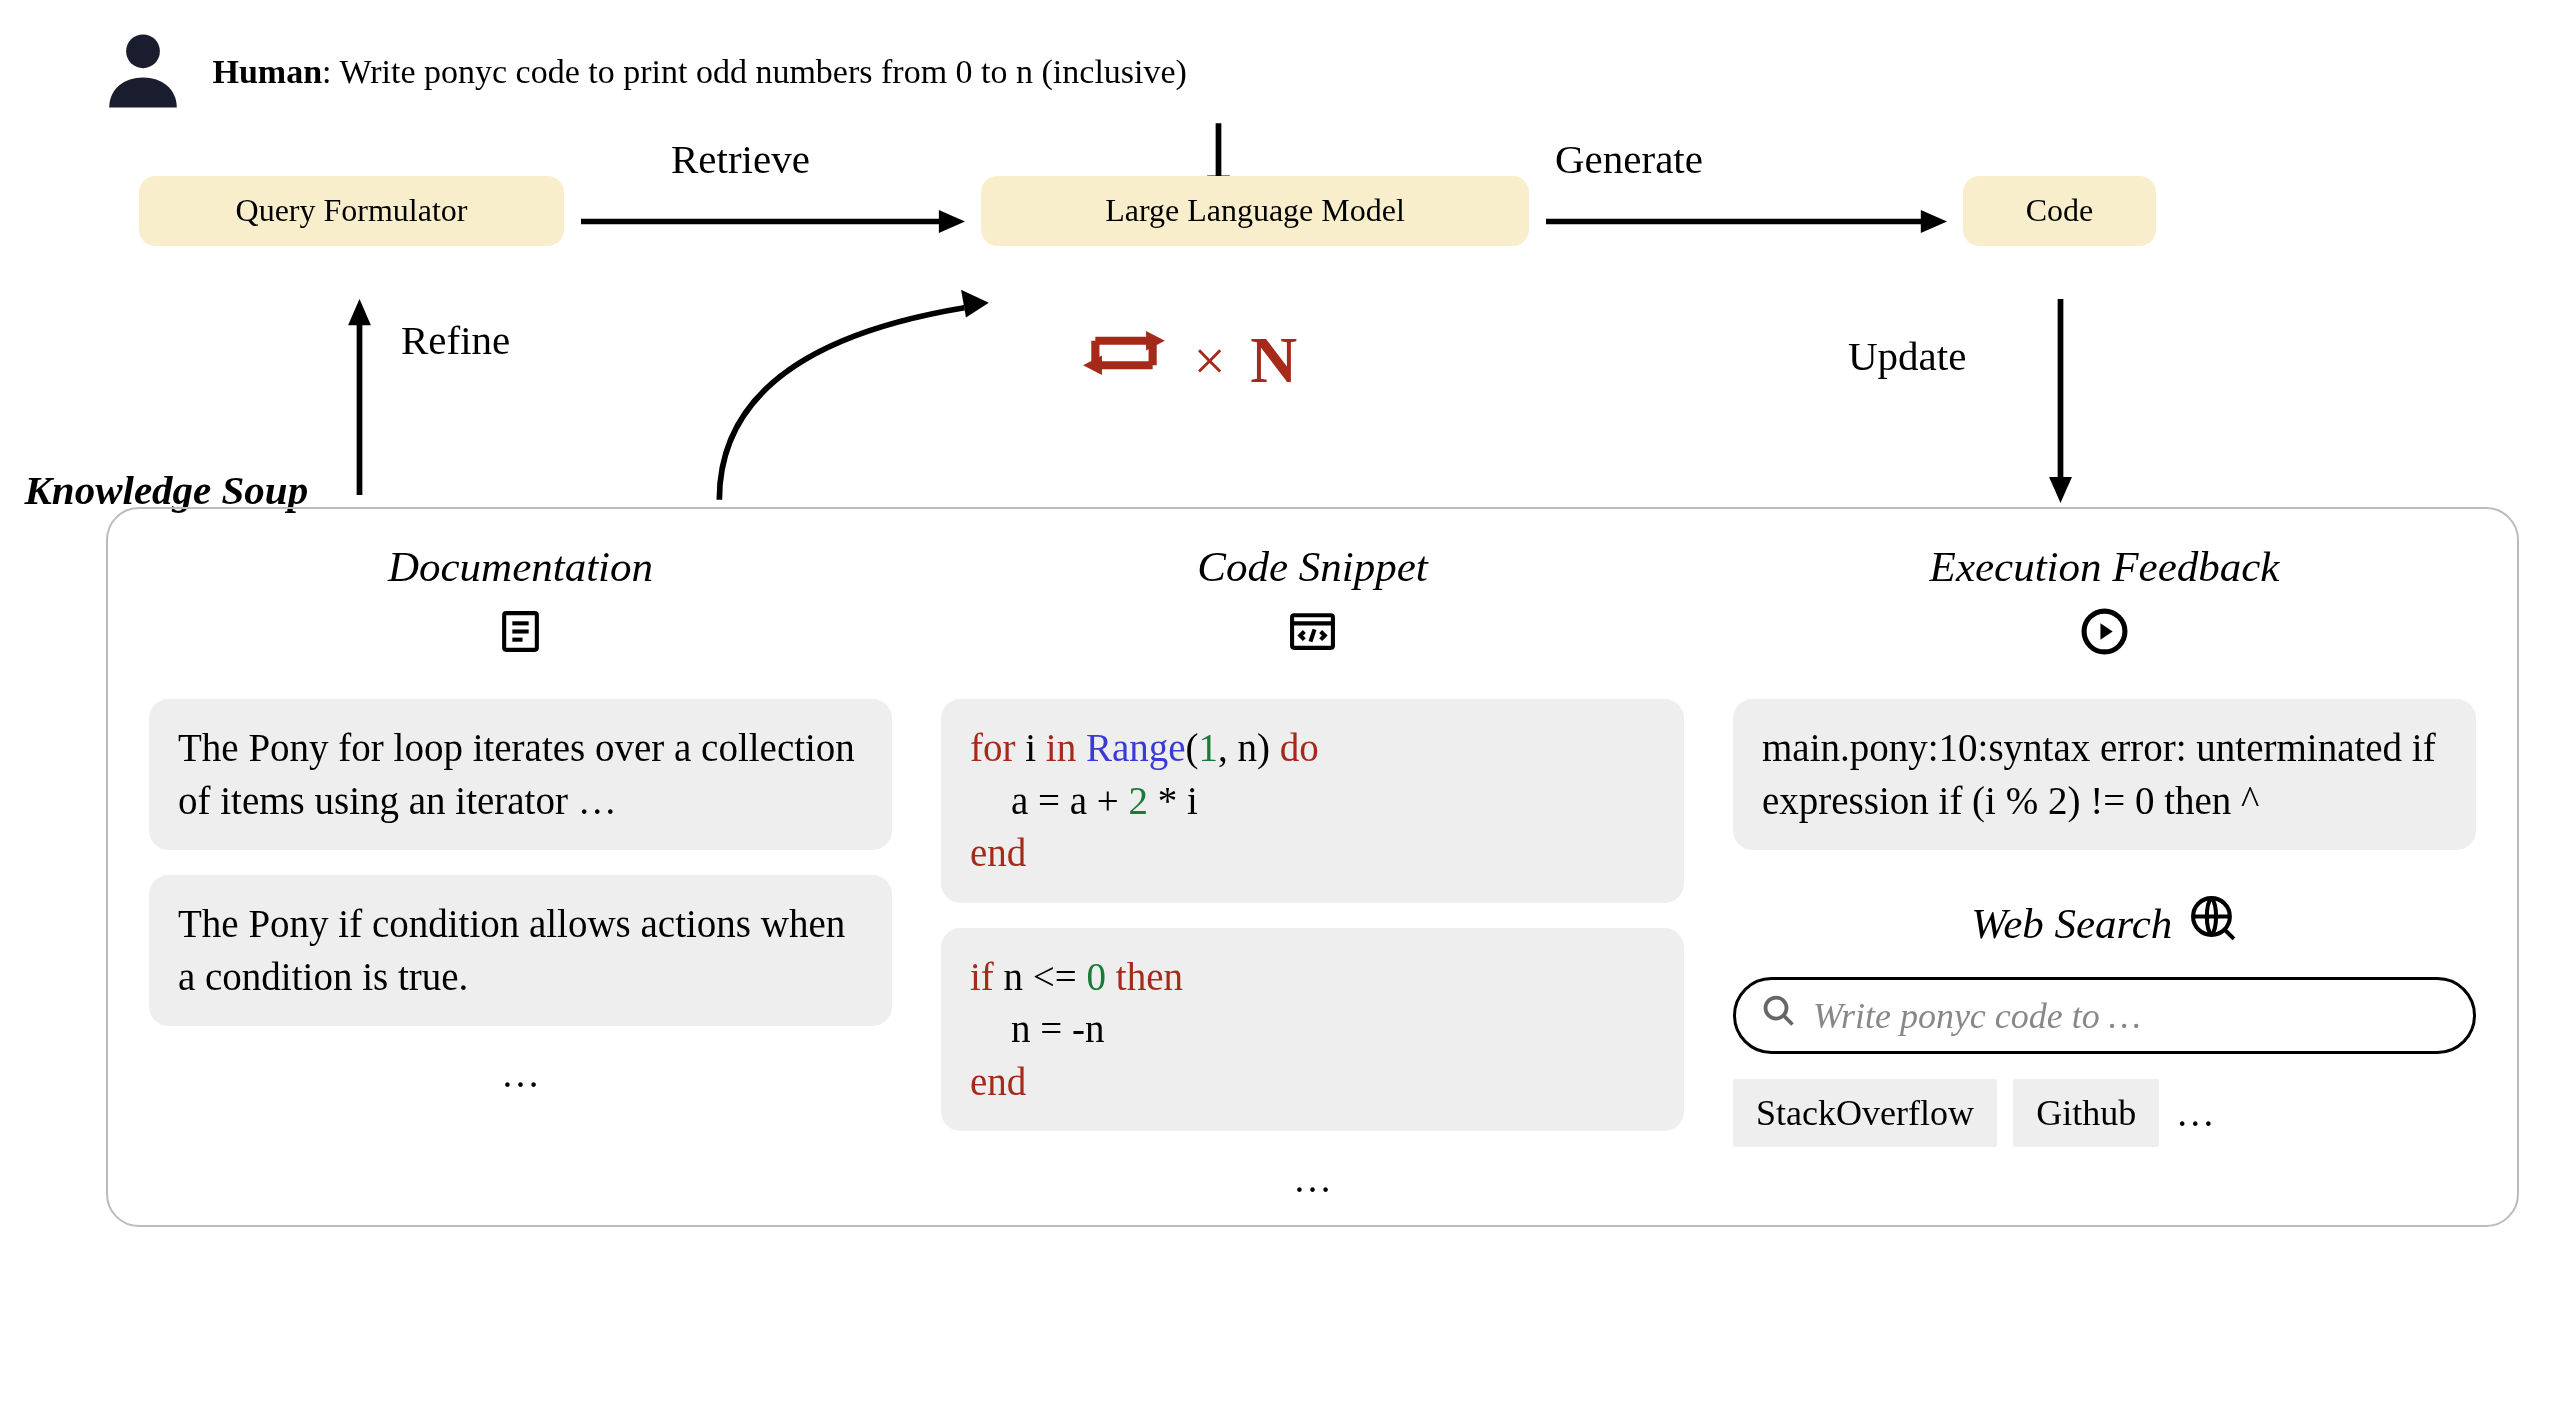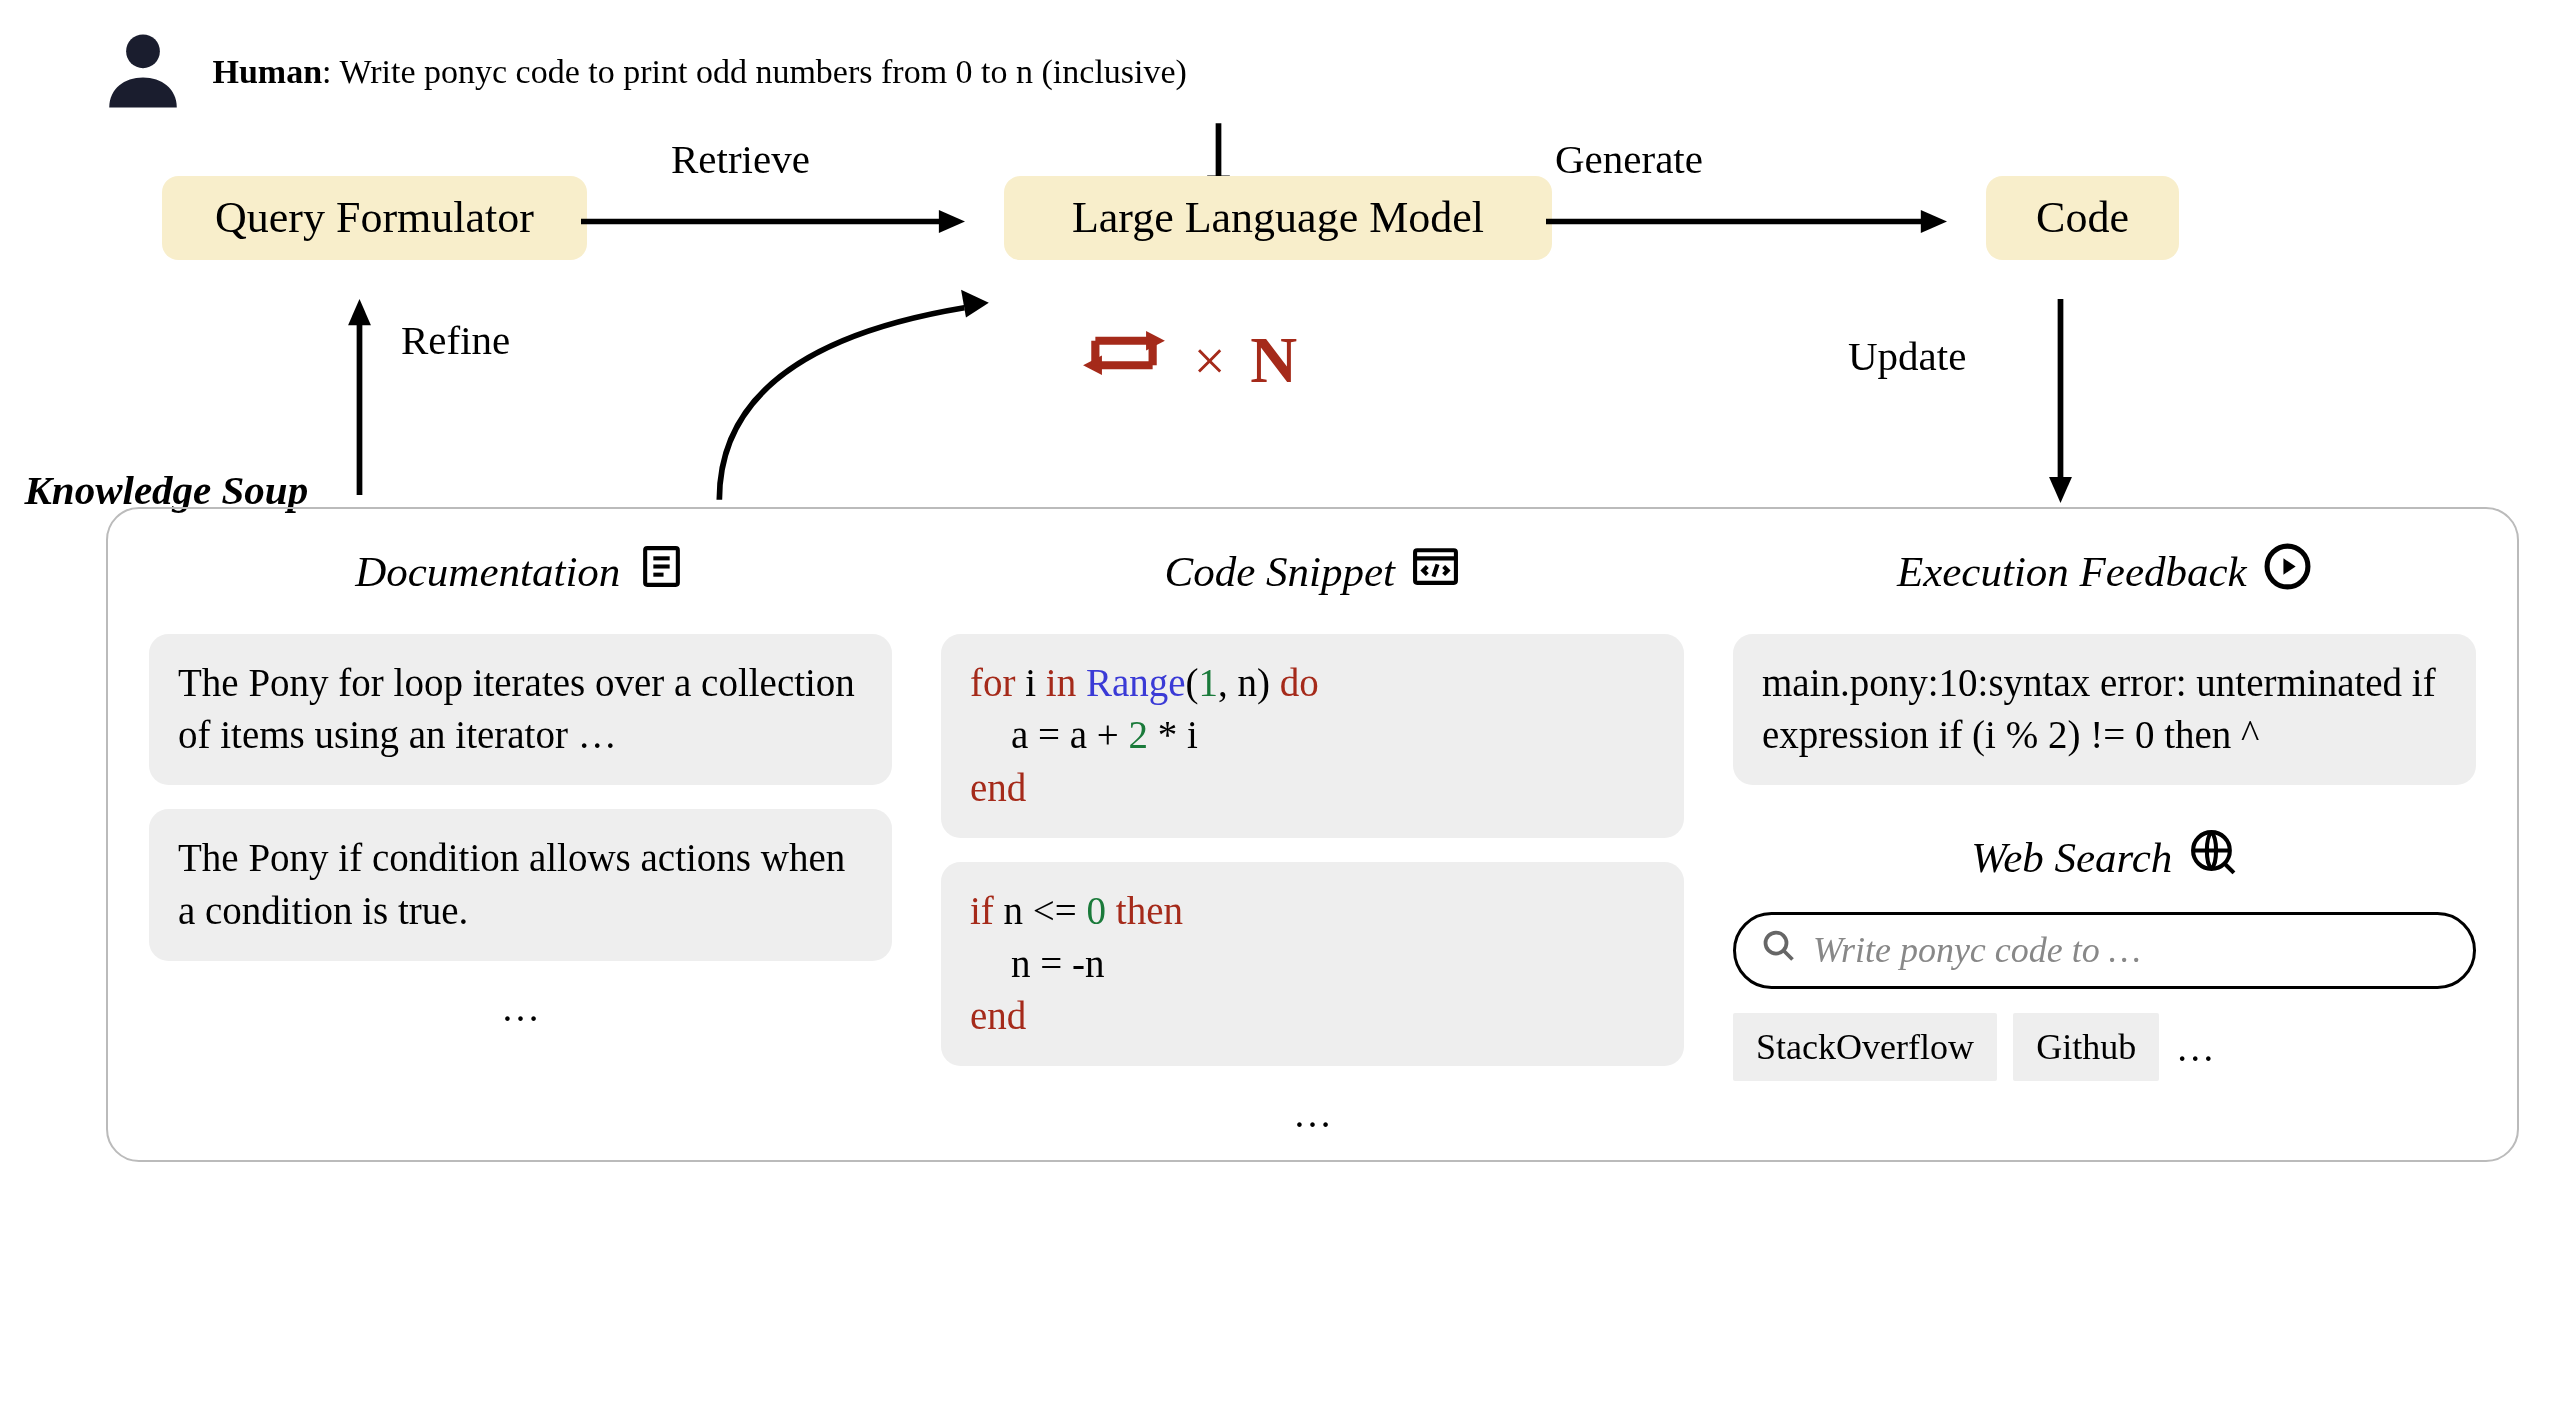--- a/index.html
+++ b/index.html
@@ -26,23 +26,22 @@
   .flow-row {
     position: relative;
     height: 131px;
     margin-bottom: 33px;
   }
   .box {
     position: absolute;
     background: #f8eecb;
     border-radius: 16.4px;
     padding: 16.4px 39px;
-    font-size: 44px;
+    font-size: 32px;
     text-align: center;
-    margin-left: 23px;
   }
   .qf { left: 90px; top: 24.5px; width: 425px; }
   .llm { left: 932px; top: 24.5px; width: 548px; }
   .code { left: 1914px; top: 24.5px; width: 193px; }
 
   .arrow-label { position:absolute; font-size:41px; }
 
   .iter-row {
     position: relative;
     height: 114px;
@@ -75,20 +74,21 @@
     border-radius: 33px;
     padding: 33px 41px 24.5px 41px;
     display: flex;
     gap: 49px;
   }
   .col { flex: 1; display: flex; flex-direction: column; gap: 24.5px; }
   .col-header {
     display: flex; align-items: center; justify-content: center; gap: 16.4px;
     font-size: 43px; font-style: italic;
     margin-bottom: 8.2px;
+    flex-direction: column;
   }
   .col-header svg { width: 49px; height: 49px; }
   .snippet {
     background: #eee;
     border-radius: 19.6px;
     padding: 23px 29px;
     font-size: 39px;
     line-height: 1.35;
   }
   .snippet.code-sn { font-family: Georgia, serif; }

